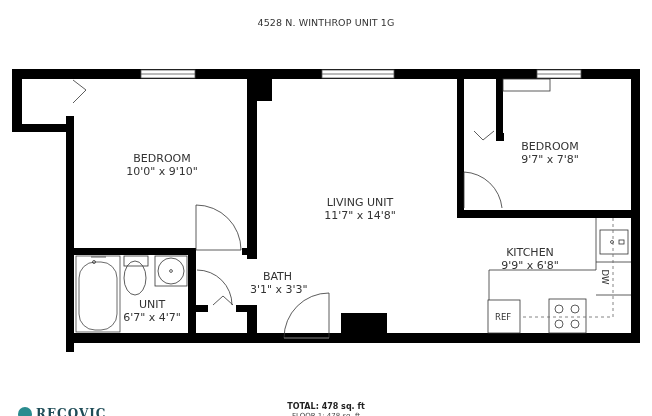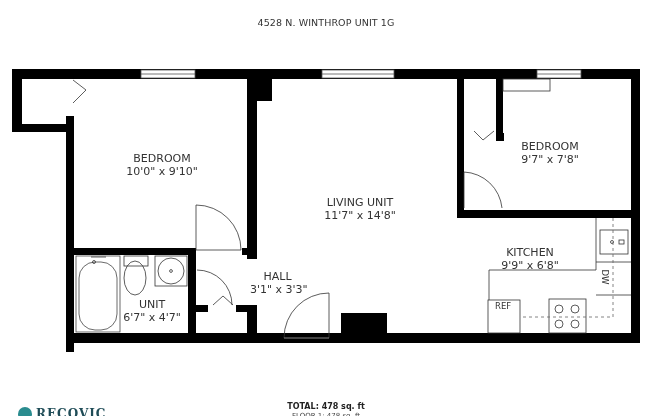--- a/index.html
+++ b/index.html
@@ -126,29 +126,29 @@
 </div>
 <div class="lbl" style="left:505px; top:140px; width:90px;">
   <span>BEDROOM</span>
   <span class="dim">9'7" x 7'8"</span>
 </div>
 <div class="lbl" style="left:490px; top:246px; width:80px;text-align:center;">
   <span>KITCHEN</span>
   <span class="dim">9'9" x 6'8"</span>
 </div>
 <div class="lbl" style="left:250px; top:270px; width:55px;">
-  <span>HALL</span>
+  <span>BATH</span>
   <span class="dim">3'1" x 3'3"</span>
 </div>
 <div class="lbl" style="left:122px; top:298px; width:60px;">
   <span>UNIT</span>
   <span class="dim">6'7" x 4'7"</span>
 </div>
 
-<div class="fixture-lbl" style="left:495px; top:301px;text-align:center;">REF</div>
+<div class="fixture-lbl" style="left:495px; top:312px;text-align:center;">REF</div>
 <div class="dw" style="left:598px; top:272px;">DW</div>
 
 <div class="logo">
   <span class="mark"></span>
   <span class="text">RECOVIC</span>
 </div>
 <div class="footer-total">TOTAL: 478 sq. ft</div>
 <div class="footer-floor">FLOOR 1: 478 sq. ft</div>
 
 </body></html>

